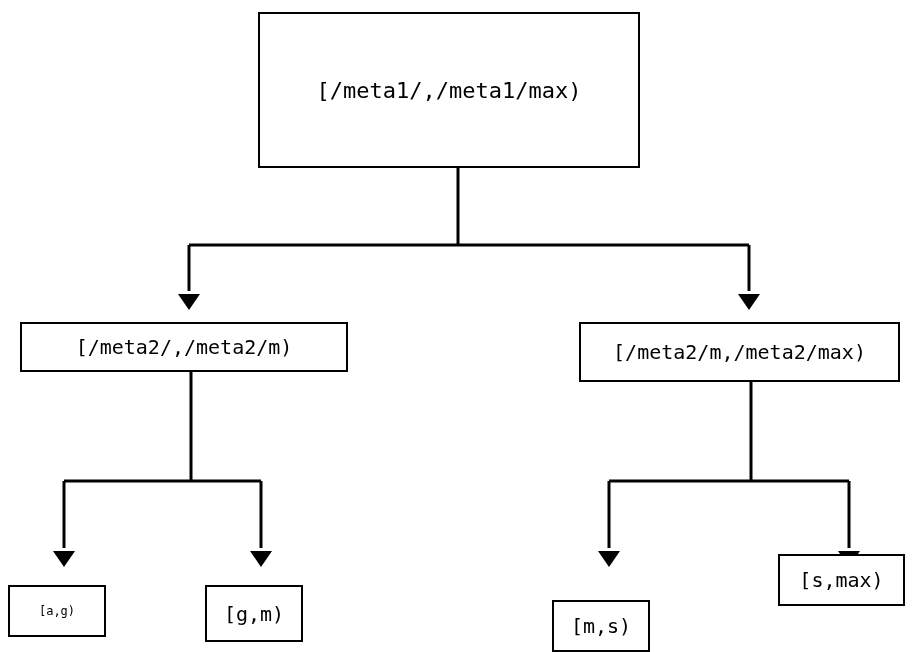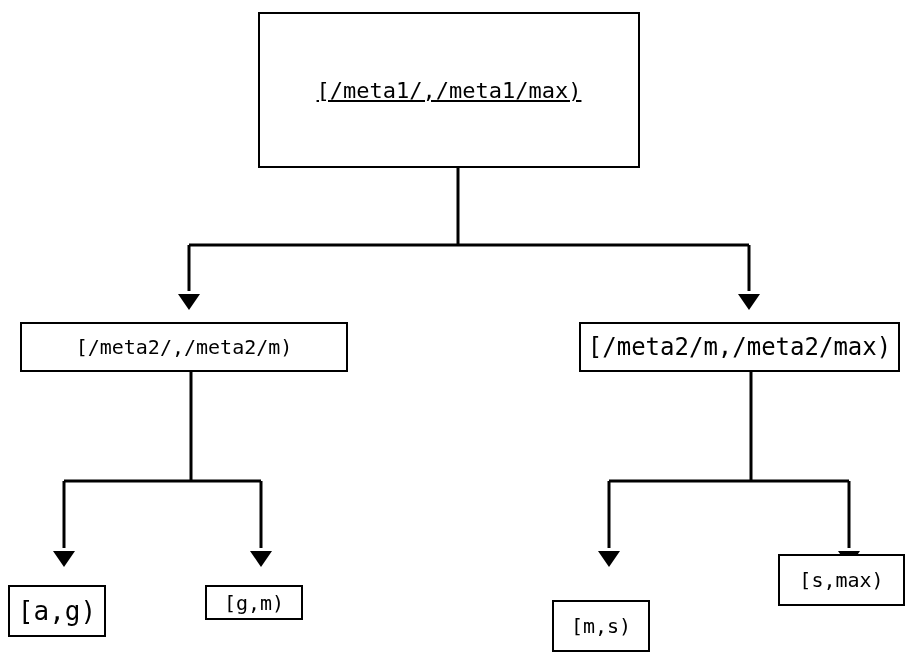--- a/index.html
+++ b/index.html
@@ -45,51 +45,50 @@
     font-family: "DejaVu Sans Mono", "Liberation Mono", monospace;
     white-space: pre;
   }
   
   #node-root {
     left: 258px;
     top: 12px;
     width: 382px;
     height: 156px;
     font-size: 22px;
-    text-decoration: underline;
   }
   
   #node-mid-left {
     left: 20px;
     top: 322px;
     width: 328px;
     height: 50px;
     font-size: 20px;
     text-align: center;
   }
   #node-mid-right {
     left: 579px;
     top: 322px;
     width: 321px;
-    height: 50px;
-    font-size: 24px;
+    height: 60px;
+    font-size: 20px;
   }
   
   #node-leaf-ag {
     left: 8px;
     top: 585px;
     width: 98px;
     height: 52px;
-    font-size: 26px;
+    font-size: 12px;
   }
   #node-leaf-gm {
     left: 205px;
     top: 585px;
     width: 98px;
-    height: 35px;
+    height: 57px;
     font-size: 20px;
   }
   #node-leaf-ms {
     left: 552px;
     top: 600px;
     width: 98px;
     height: 52px;
     font-size: 20px;
   }
   #node-leaf-smax {

